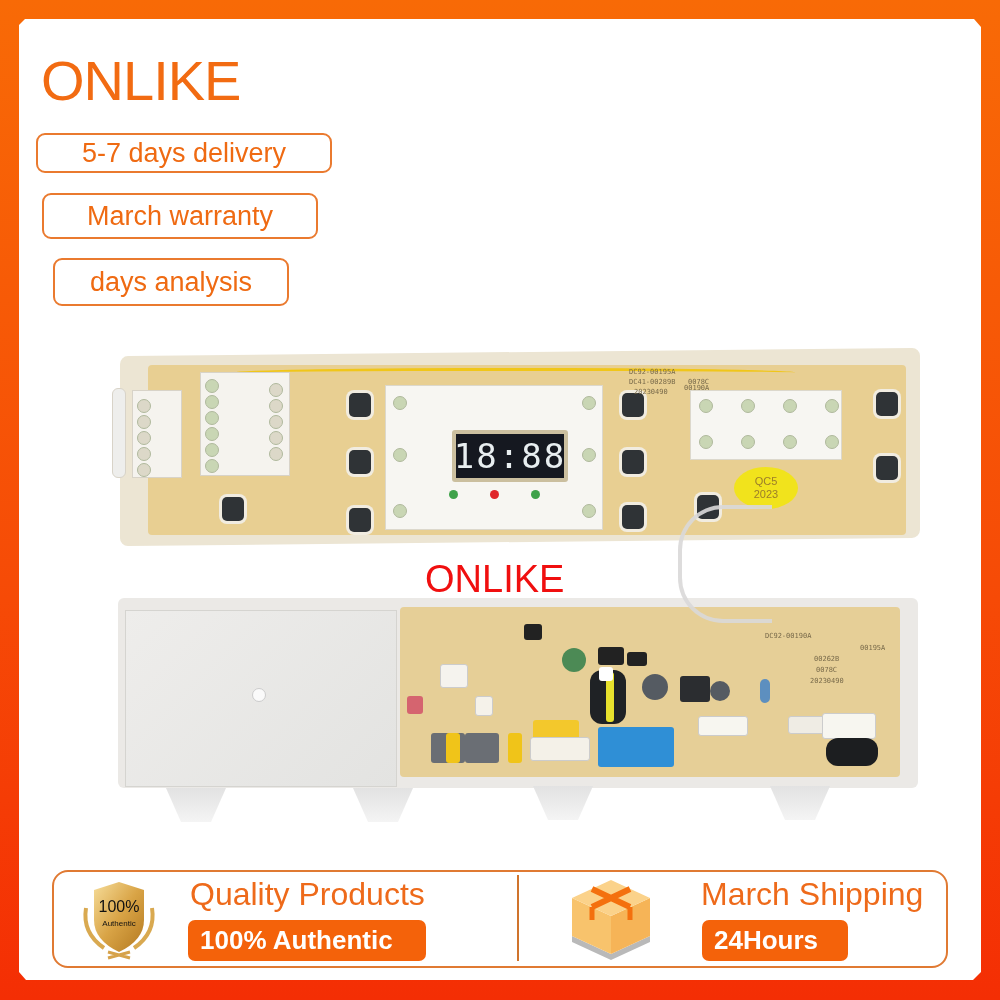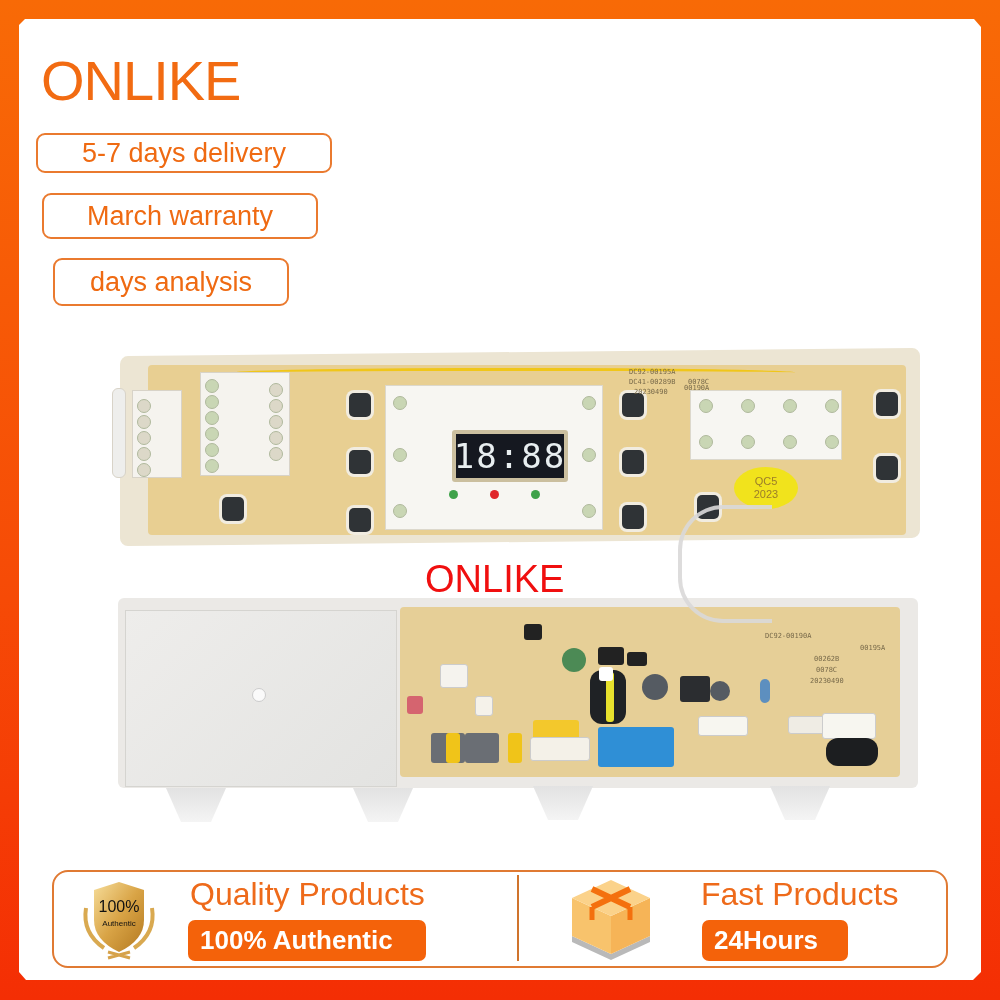--- a/index.html
+++ b/index.html
@@ -218,14 +218,14 @@
 <div class="ft-pill ft1-pill">100% Authentic</div>
 
 <svg class="box-icon" viewBox="0 0 82 84">
   <polygon points="41,78 2,60 2,66 41,84 80,66 80,60" fill="#b9b9b9"></polygon>
   <polygon points="2,22 41,40 41,78 2,60" fill="#f8c36c"></polygon>
   <polygon points="80,22 41,40 41,78 80,60" fill="#f6b457"></polygon>
   <polygon points="2,22 41,4 80,22 41,40" fill="#fbd28a"></polygon>
   <path d="M22 13 L60 31 M60 13 L22 31" stroke="#f4700e" stroke-width="6"></path>
   <path d="M22 31 L22 44 M60 31 L60 44" stroke="#f4700e" stroke-width="5"></path>
 </svg>
-<div class="ft-title ft2-title">Fast Products</div>
+<div class="ft-title ft2-title">March Shipping</div>
 <div class="ft-pill ft2-pill">24Hours</div>
 
 </body></html>

